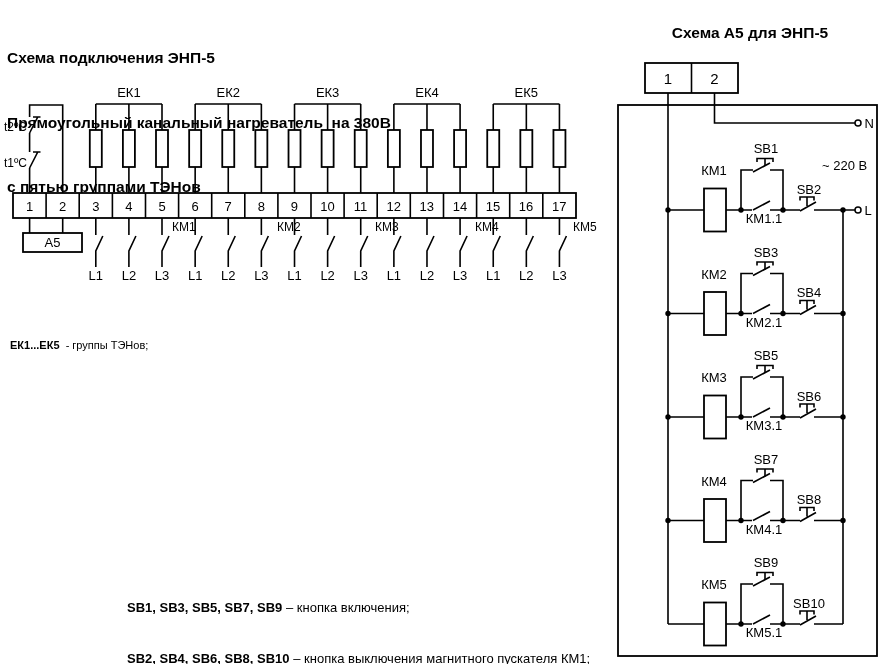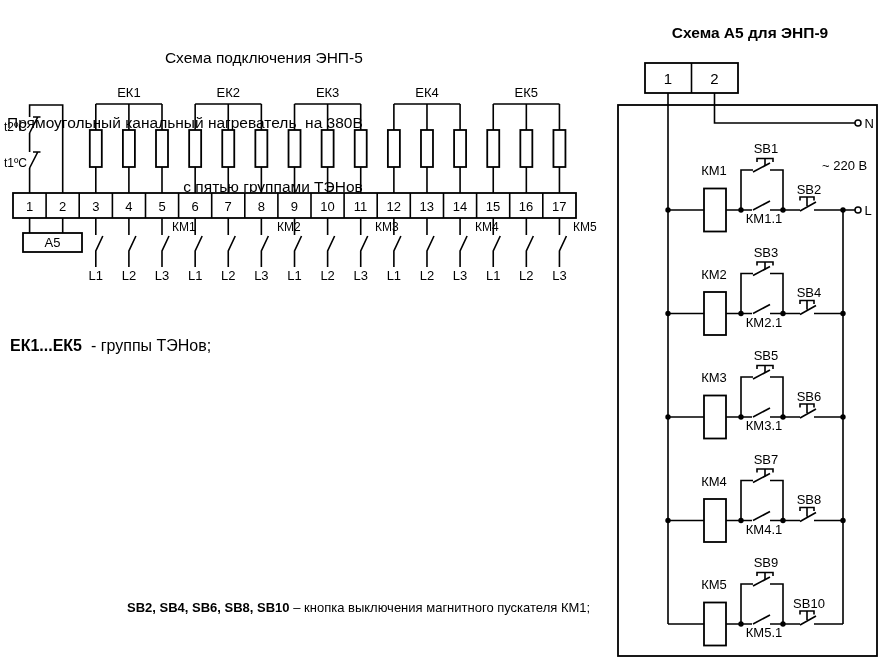--- a/index.html
+++ b/index.html
@@ -1,22 +1,22 @@
 <!DOCTYPE html>
 <html><head>
 <meta charset="utf-8">
 <style>
   html,body{margin:0;padding:0;background:#fff;}
   .page{position:relative;width:886px;height:664px;background:#ffffff;
         font-family:"Liberation Sans",sans-serif;color:#000;overflow:hidden;}
-  .ltitle{position:absolute;left:7px;top:4px;font-weight:normal;font-size:15.5px;
-          line-height:21.5px;white-space:pre;text-align:right;}
+  .ltitle{position:absolute;left:7px;top:4px;font-weight:bold;font-size:15.5px;
+          line-height:21.5px;white-space:pre;}
   .rtitle{position:absolute;left:622px;top:24px;width:256px;text-align:center;
           font-weight:bold;font-size:15.5px;}
-  .legend{position:absolute;left:10px;top:307px;font-size:16px;line-height:15.4px;white-space:pre;}
+  .legend{position:absolute;left:10px;top:307px;font-size:11px;line-height:15.4px;white-space:pre;}
   .notes{position:absolute;left:127px;top:565px;font-size:13px;line-height:17px;white-space:pre;}
   .legend b,.notes b{font-weight:bold;}
   svg{position:absolute;left:0;top:0;}
   .w{stroke:#000;stroke-width:1.6;fill:none;}
   .box{stroke:#000;stroke-width:1.8;fill:#fff;}
   .dot{fill:#000;stroke:none;}
   .open{fill:#fff;stroke:#000;stroke-width:1.5;}
   text{fill:#000;font-size:13px;}
   .t12{font-size:12px;}
   .t15{font-size:15px;}
@@ -25,21 +25,21 @@
 <body>
 
 <div class="page">
 
   <div class="ltitle">
     <div>Схема подключения ЭНП-5</div>
     <div>Прямоугольный канальный нагреватель  на 380В</div>
     <div>с пятью группами ТЭНов</div>
   </div>
 
-  <div class="rtitle">Схема А5 для ЭНП-9</div>
+  <div class="rtitle">Схема А5 для ЭНП-5</div>
 
   <svg width="886" height="664" viewBox="0 0 886 664">
 
     <g>
       <path class="w" d="M29.6 117 V105 H62.7 V193 M29.6 133 V152 M29.6 168 V193"></path>
       <path class="w" d="M29.6 133 L37.5 117.5 M33 117 H40.5"></path>
       <path class="w" d="M29.6 168 L37.5 152.5 M33 152 H40.5"></path>
       <text class="t12" x="27" y="131" text-anchor="end">t2ºC</text>
       <text class="t12" x="27" y="167" text-anchor="end">t1ºC</text>
     </g>
@@ -246,19 +246,20 @@
       <circle class="dot" cx="668" cy="520.5" r="2.7"></circle>
         <circle class="dot" cx="843" cy="520.5" r="2.7"></circle>
     </g>
   </svg>
 
   <div class="legend">
     <div><b>ЕК1...ЕК5</b><span>  - группы ТЭНов;</span><b></b></div>
   </div>
 
   <div class="notes">
+    <div><b>SB1, SB3, SB5, SB7, SB9</b><span> – кнопка включения;</span></div>
     <div><b>SB2, SB4, SB6, SB8, SB10</b><span> – кнопка выключения магнитного пускателя КМ1;</span></div>
     
     
     
   </div>
 
 </div>
 
 </body></html>

